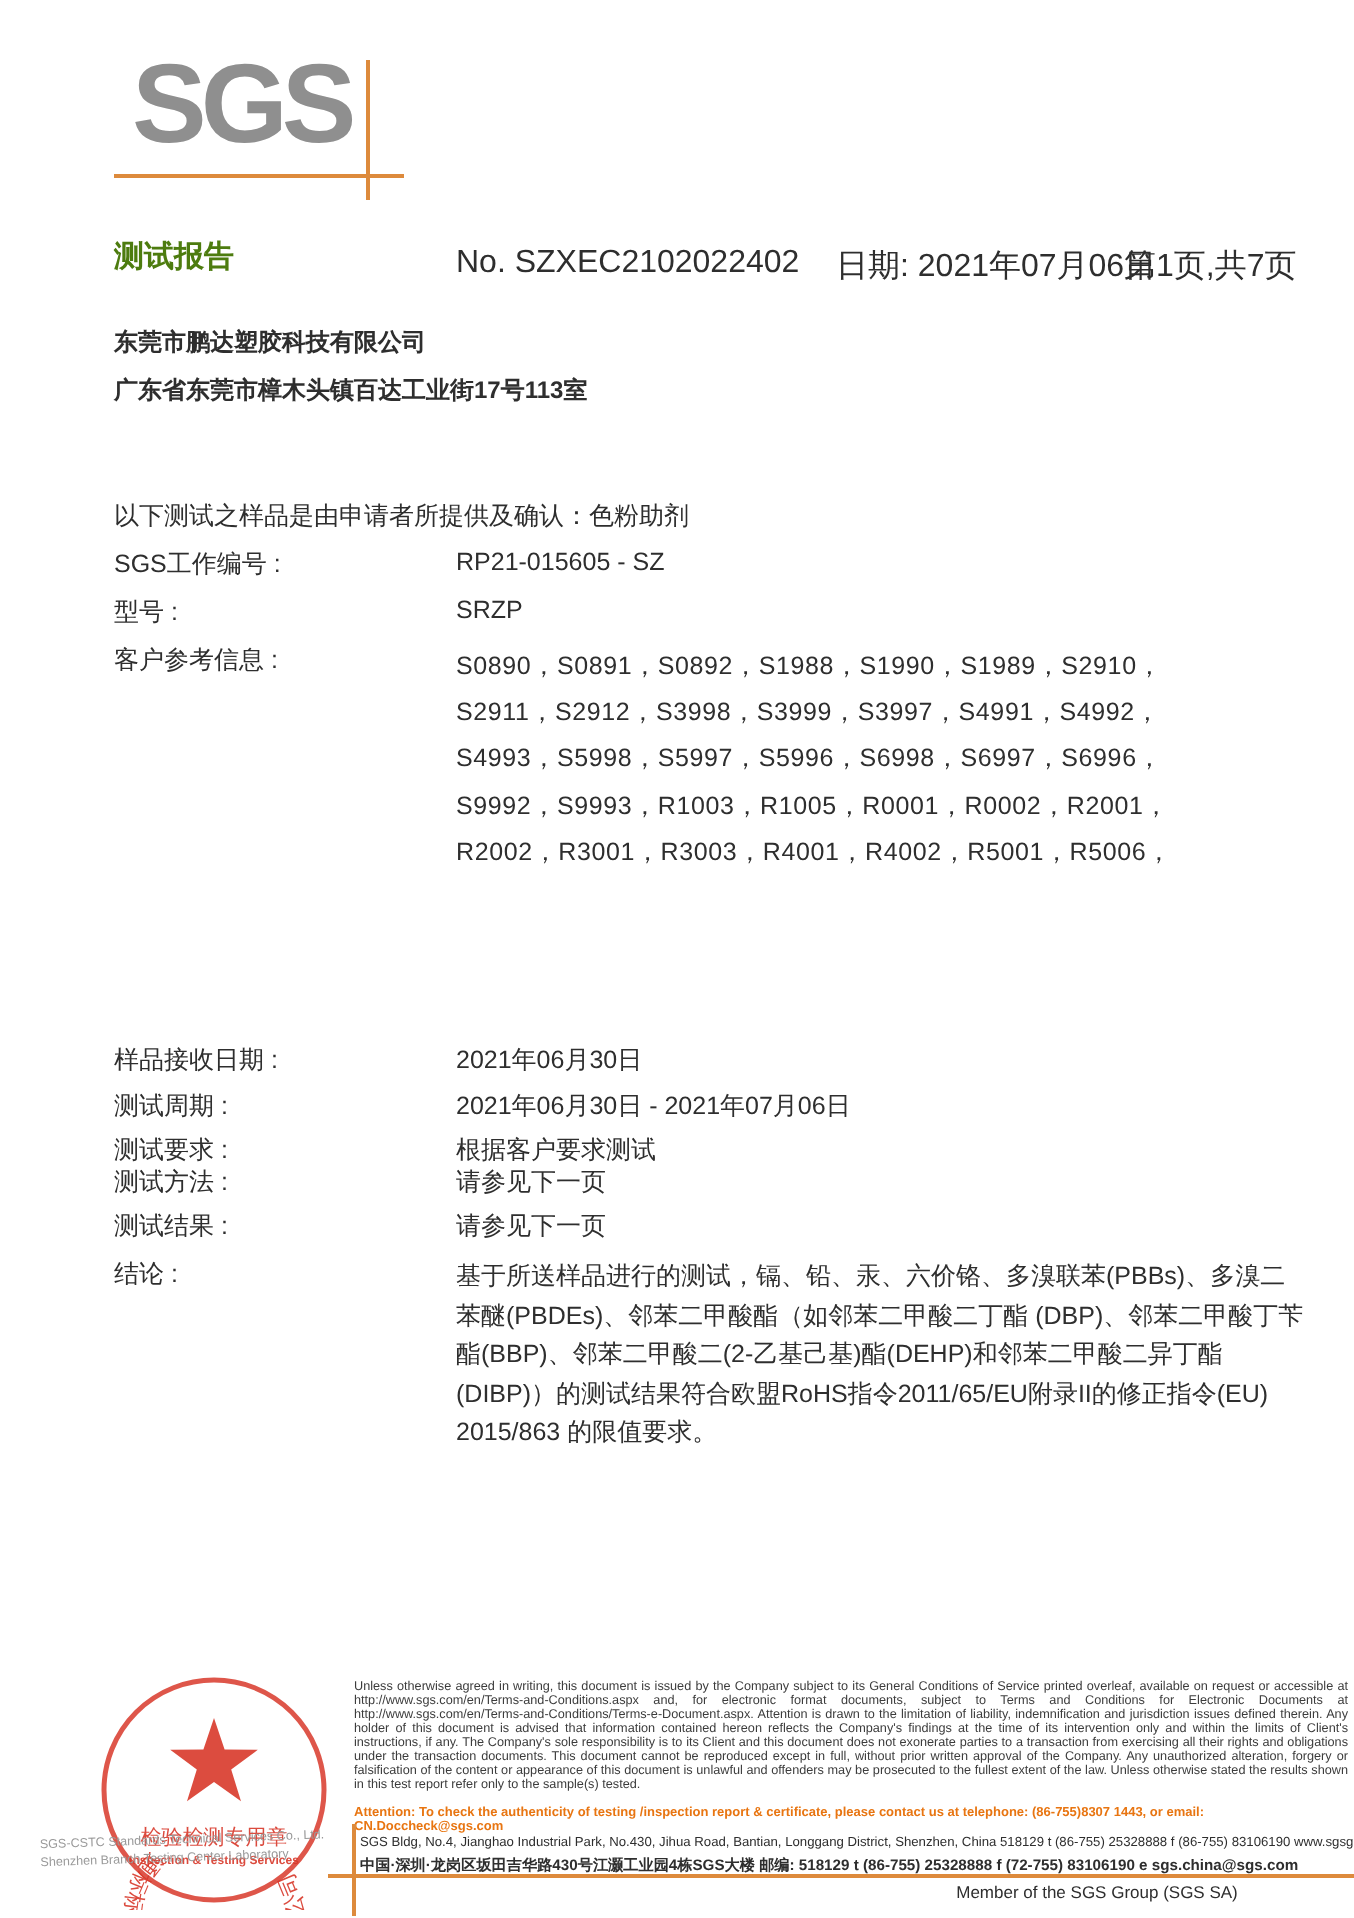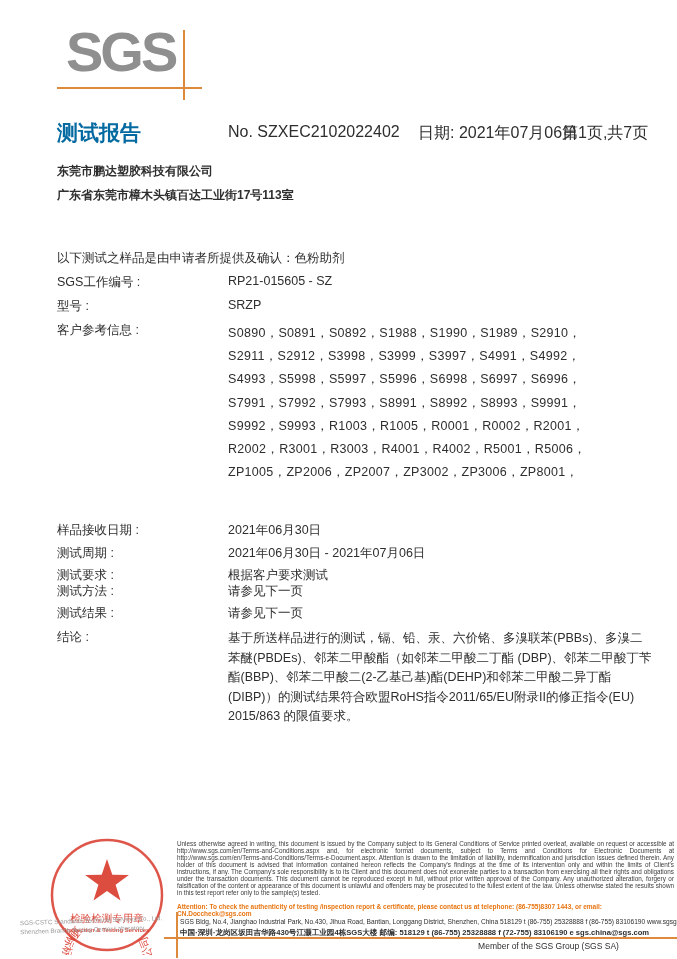--- a/index.html
+++ b/index.html
@@ -6,21 +6,21 @@
   body{
     width:677px;height:959px;position:relative;background:#ffffff;
     font-family:"Liberation Sans","DejaVu Sans",sans-serif;
     color:#2e2e2e;overflow:hidden;
   }
   .abs{position:absolute;}
   
   .logo-text{left:66px;top:24px;font-size:56px;font-weight:bold;color:#8f8f8f;letter-spacing:-3px;line-height:1;}
   .logo-vline{left:183px;top:30px;width:2px;height:70px;background:#dd8a3c;}
   .logo-hline{left:57px;top:87px;width:145px;height:2px;background:#dd8a3c;}
-  .report-title{left:57px;top:119px;font-size:21px;font-weight:bold;color:#0369a1;}
+  .report-title{left:57px;top:119px;font-size:15px;font-weight:bold;color:#4d7c0f;}
   .report-no{left:228px;top:123px;}
   .report-date{left:418px;top:123px;}
   .report-page{left:562px;top:123px;}
   
   .company-name{left:57px;top:163px;font-size:12px;font-weight:bold;}
   .company-addr{left:57px;top:187px;font-size:12px;font-weight:bold;}
   
   .intro{left:57px;top:250px;font-size:12.5px;}
   .flabel{left:57px;font-size:12.5px;}
   .fvalue{left:228px;font-size:12.5px;}
@@ -60,24 +60,22 @@
 <div class="abs fvalue" style="top:274px">RP21-015605 - SZ</div>
 
 <div class="abs flabel" style="top:298px">型号 :</div>
 <div class="abs fvalue" style="top:298px">SRZP</div>
 
 <div class="abs flabel" style="top:322px">客户参考信息 :</div>
 <div class="abs ref-list">
   <div>S0890，S0891，S0892，S1988，S1990，S1989，S2910，</div>
   <div>S2911，S2912，S3998，S3999，S3997，S4991，S4992，</div>
   <div>S4993，S5998，S5997，S5996，S6998，S6997，S6996，</div>
-  <div>S7991，S7992，S7993，S8991，S8992，S8993，S9991，</div>
   <div>S9992，S9993，R1003，R1005，R0001，R0002，R2001，</div>
   <div>R2002，R3001，R3003，R4001，R4002，R5001，R5006，</div>
-  <div>ZP1005，ZP2006，ZP2007，ZP3002，ZP3006，ZP8001，</div>
 </div>
 
 <div class="abs flabel" style="top:522px">样品接收日期 :</div>
 <div class="abs fvalue" style="top:522px">2021年06月30日</div>
 
 <div class="abs flabel" style="top:545px">测试周期 :</div>
 <div class="abs fvalue" style="top:545px">2021年06月30日 - 2021年07月06日</div>
 
 <div class="abs flabel" style="top:567px">测试要求 :</div>
 <div class="abs fvalue" style="top:567px">根据客户要求测试</div>

